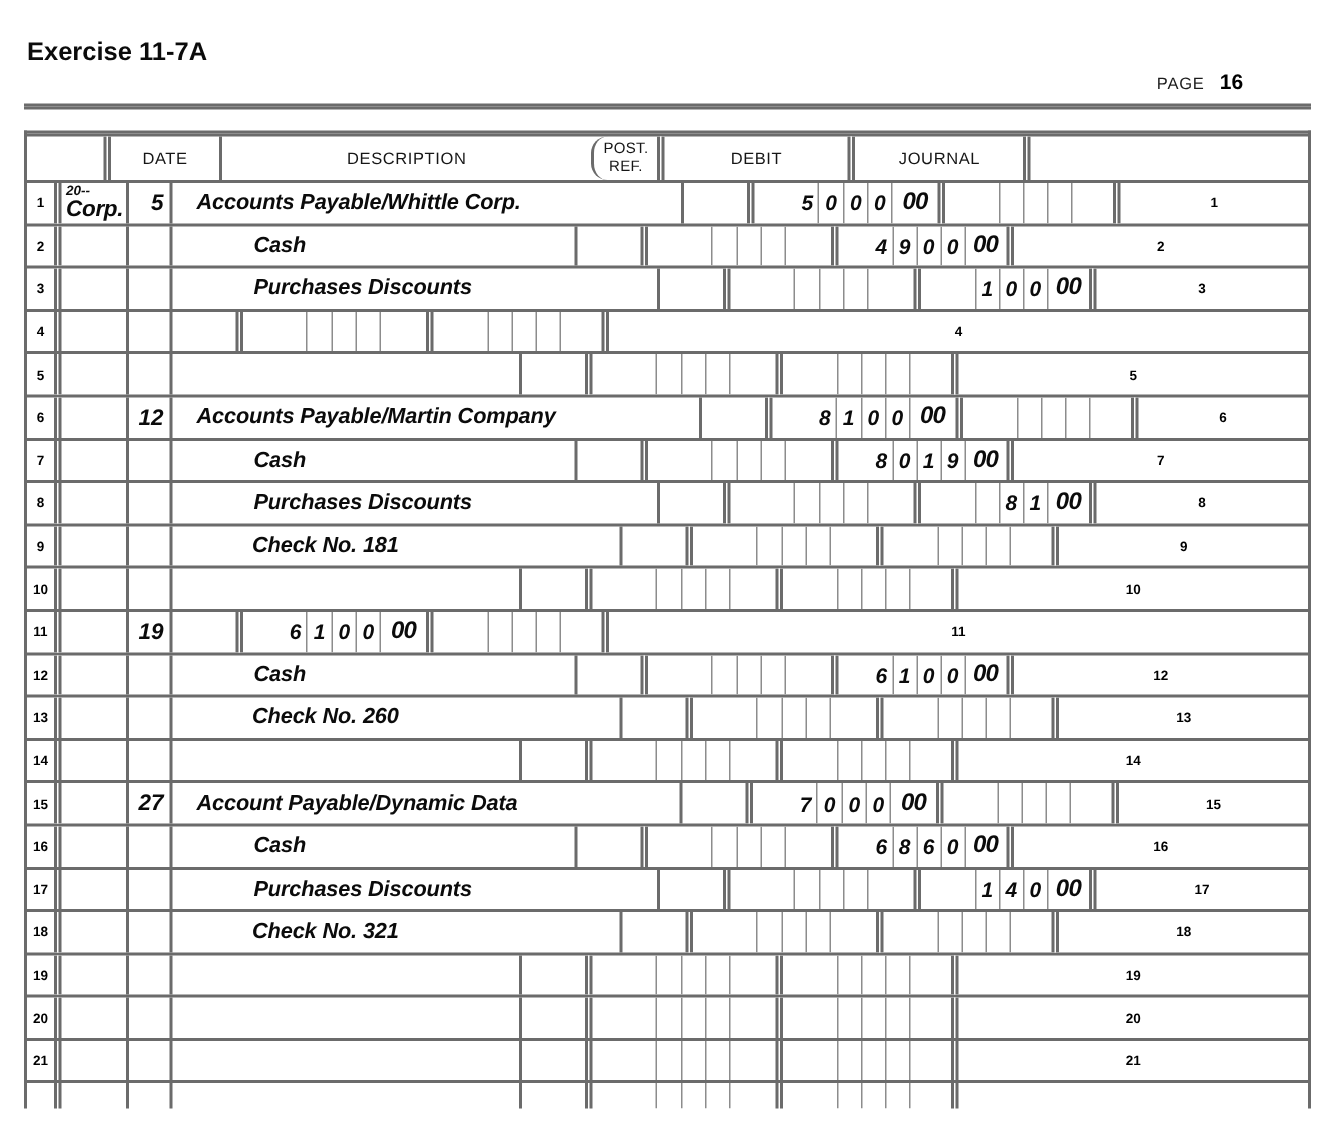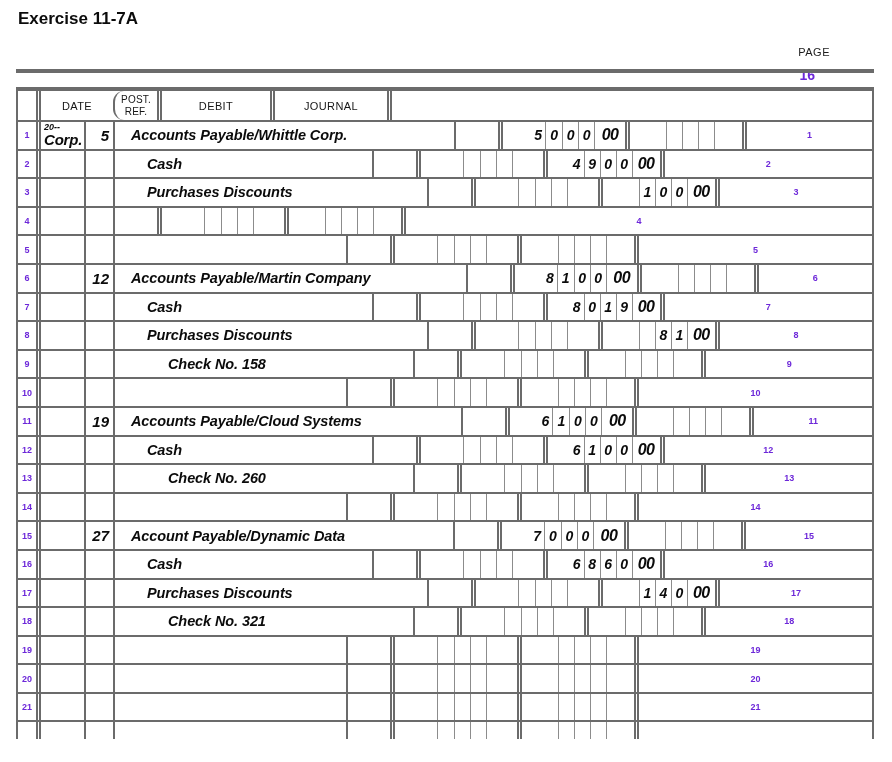--- a/index.html
+++ b/index.html
@@ -11,31 +11,31 @@
   body{background:#fff;}
   .page{
     position:relative;
     width:892px;height:762px;
     background:#fff;
     font-family:"Liberation Sans",sans-serif;
     color:var(--ink);
     overflow:hidden;
   }
   .exercise-title{
-    position:absolute;left:18px;top:9px;
+    position:absolute;left:18px;top:25px;
     font-size:17px;font-weight:bold;
   }
   .journal-title{
     position:absolute;left:0;top:44px;width:876px;
     text-align:center;
     font-size:16px;font-weight:bold;letter-spacing:.5px;
   }
   .page-ref{
     position:absolute;top:46px;right:62px;
-    display:flex;align-items:baseline;gap:9px;flex-direction:column;
+    display:flex;align-items:baseline;gap:9px;
   }
   .page-ref .lbl{font-size:11px;letter-spacing:.5px;color:#1c1c1c;}
   .page-ref .num{font-size:14px;}
   .double-rule{
     position:absolute;left:16px;top:69px;width:858px;height:2px;
     border-top:2px solid var(--line);
     border-bottom:2px solid var(--line);
   }
   
   .jtable{
@@ -44,31 +44,31 @@
     border-left:2px solid var(--line);
     border-right:2px solid var(--line);
     background:#fff;
   }
   .topgap{height:2px;border-bottom:2px solid var(--line);}
   .row{
     display:flex;align-items:stretch;
     height:28.6px;
     border-bottom:2px solid var(--line);
   }
-  .row.hrow{height:31px;}
+  .row.hrow{height:31px;padding-left:33px;}
   .row.partial{height:17px;border-bottom:none;}
   .c{overflow:hidden;flex:0 0 auto;}
   .vdbl{
     flex:0 0 5px;width:5px;background:#fff;
     border-left:2px solid var(--line);
     border-right:2px solid var(--line);
   }
   .num{
     width:18px;display:flex;align-items:center;justify-content:center;
-    font-size:9px;font-weight:bold;color:#6d28d9;
+    font-size:9px;font-weight:bold;color:#000000;
   }
   .month{
     width:43px;display:flex;flex-direction:column;justify-content:flex-start;
     padding:1px 0 0 3px;
   }
   .yr{font-size:9px;font-weight:bold;font-style:italic;line-height:9px;}
   .mn{font-size:15px;font-weight:bold;font-style:italic;line-height:16px;letter-spacing:-.2px;}
   .day{
     width:29px;border-left:2px solid var(--line);
     display:flex;align-items:center;justify-content:flex-end;
@@ -76,21 +76,21 @@
     font-size:15px;font-weight:bold;font-style:italic;
   }
   .desc{
     flex:1 1 auto;border-left:2px solid var(--line);
     display:flex;align-items:center;
     font-size:14.5px;font-weight:bold;font-style:italic;
     letter-spacing:-.1px;
     white-space:nowrap;
   }
   .ind0{padding-left:16px;}
-  .ind1{padding-left:32px;}
+  .ind1{padding-left:54px;}
   .ind2{padding-left:53px;}
   .pref{width:44px;border-left:2px solid var(--line);}
   .amt{display:flex;align-items:stretch;}
   .amt.debit{width:122px;}
   .amt.credit{width:112px;}
   .as{
     display:flex;align-items:center;justify-content:center;
     border-left:1px solid var(--thin);
     font-size:14px;font-weight:bold;font-style:italic;
   }
@@ -104,21 +104,21 @@
   .hcell{
     display:flex;align-items:center;justify-content:center;
     font-size:11px;color:#161616;letter-spacing:.4px;
   }
   .h-date{width:72px;}
   .h-desc{flex:1 1 auto;border-left:2px solid var(--line);}
   .h-pref{
     width:44px;border-left:2px solid var(--line);
     flex-direction:column;line-height:11.5px;font-size:10px;letter-spacing:.2px;border-radius:11px;
   }
-  .h-debit{width:108px;}
+  .h-debit{width:122px;}
   .h-credit{width:112px;}
 </style>
 </head>
 <body>
 
 <div class="page">
 
   <div class="exercise-title">Exercise 11-7A</div>
 
 
@@ -129,20 +129,21 @@
 
   <div class="double-rule"></div>
 
   <div class="jtable">
     <div class="topgap"></div>
 
     <div class="row hrow">
       <div class="c num"></div>
       <div class="vdbl"></div>
       <div class="c hcell h-date">DATE</div>
+      <div class="c hcell h-desc">DESCRIPTION</div>
       <div class="c hcell h-pref">
         <span>POST.</span>
         <span>REF.</span>
       </div>
       <div class="vdbl"></div>
       <div class="c hcell h-debit">DEBIT</div>
       <div class="vdbl"></div>
       <div class="c hcell h-credit">JOURNAL</div>
       <div class="vdbl"></div>
       <div class="c num" style="flex:1 1 auto;"></div>
@@ -357,21 +358,21 @@
             <div class="as as4">00</div>
           </div>
           <div class="vdbl"></div>
           <div class="c num" style="flex: 1 1 auto;">8</div>
         </div>
         <div class="row">
           <div class="c num">9</div>
           <div class="vdbl"></div>
           <div class="c month"></div>
           <div class="c day"></div>
-          <div class="c desc ind2">Check No. 158</div>
+          <div class="c desc ind2">Check No. 181</div>
           <div class="c pref"></div>
           <div class="vdbl"></div>
           <div class="c amt debit">
             <div class="as as0"></div>
             <div class="as as1"></div>
             <div class="as as2"></div>
             <div class="as as3"></div>
             <div class="as as4"></div>
           </div>
           <div class="vdbl"></div>
@@ -409,21 +410,20 @@
             <div class="as as4"></div>
           </div>
           <div class="vdbl"></div>
           <div class="c num" style="flex: 1 1 auto;">10</div>
         </div>
         <div class="row">
           <div class="c num">11</div>
           <div class="vdbl"></div>
           <div class="c month"></div>
           <div class="c day">19</div>
-          <div class="c desc ind0">Accounts Payable/Cloud Systems</div>
           <div class="c pref"></div>
           <div class="vdbl"></div>
           <div class="c amt debit">
             <div class="as as0">6</div>
             <div class="as as1">1</div>
             <div class="as as2">0</div>
             <div class="as as3">0</div>
             <div class="as as4">00</div>
           </div>
           <div class="vdbl"></div>

